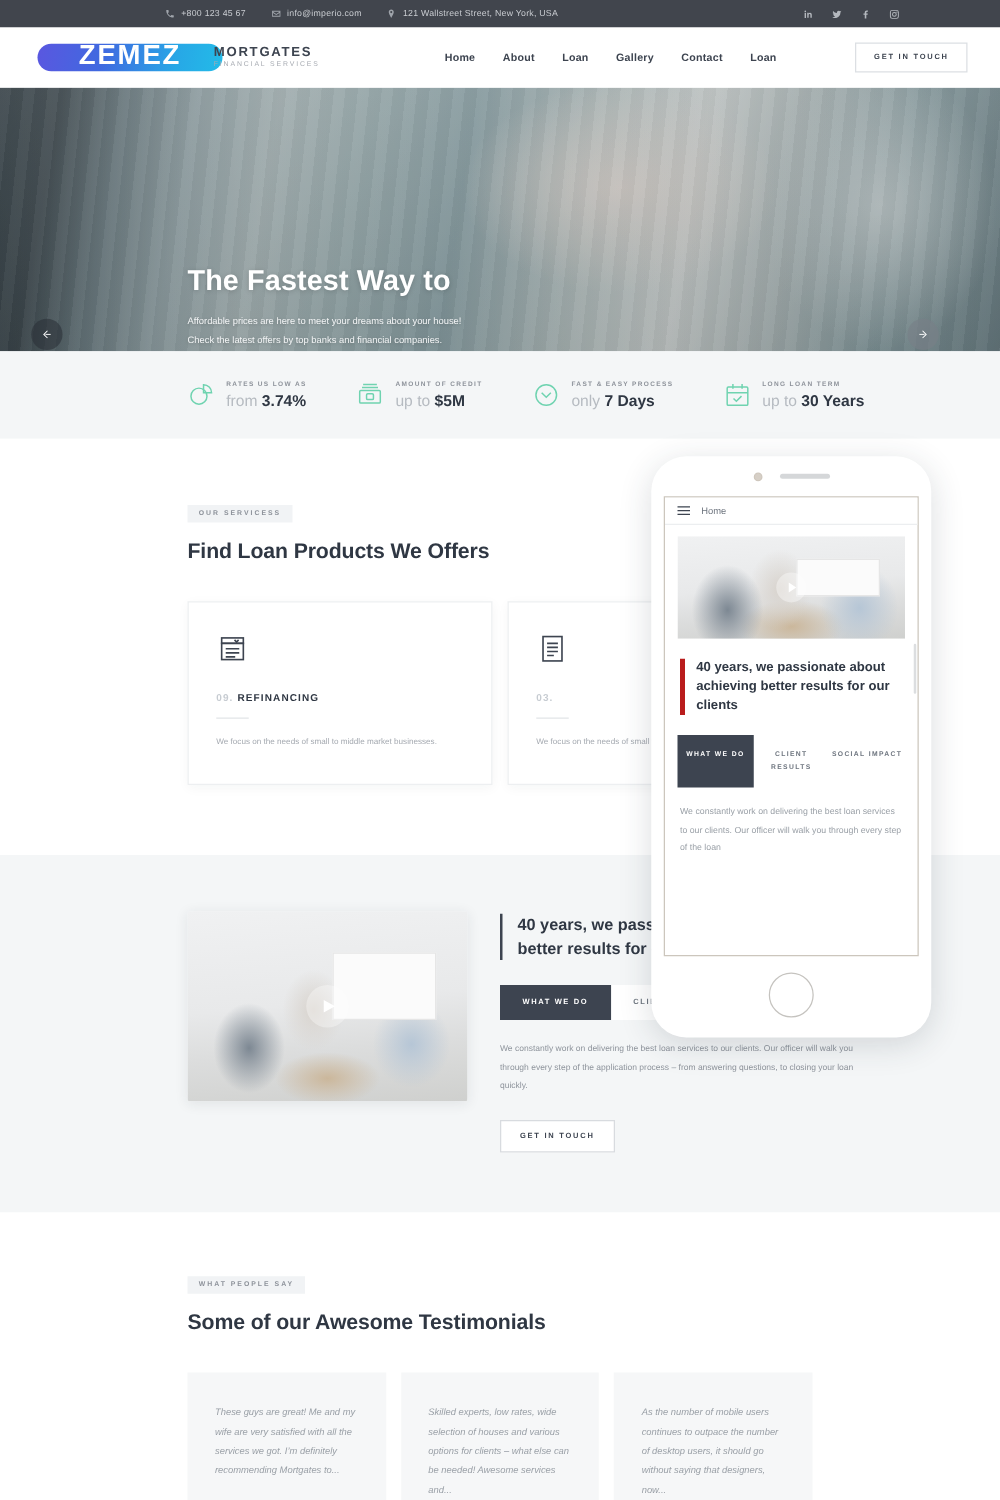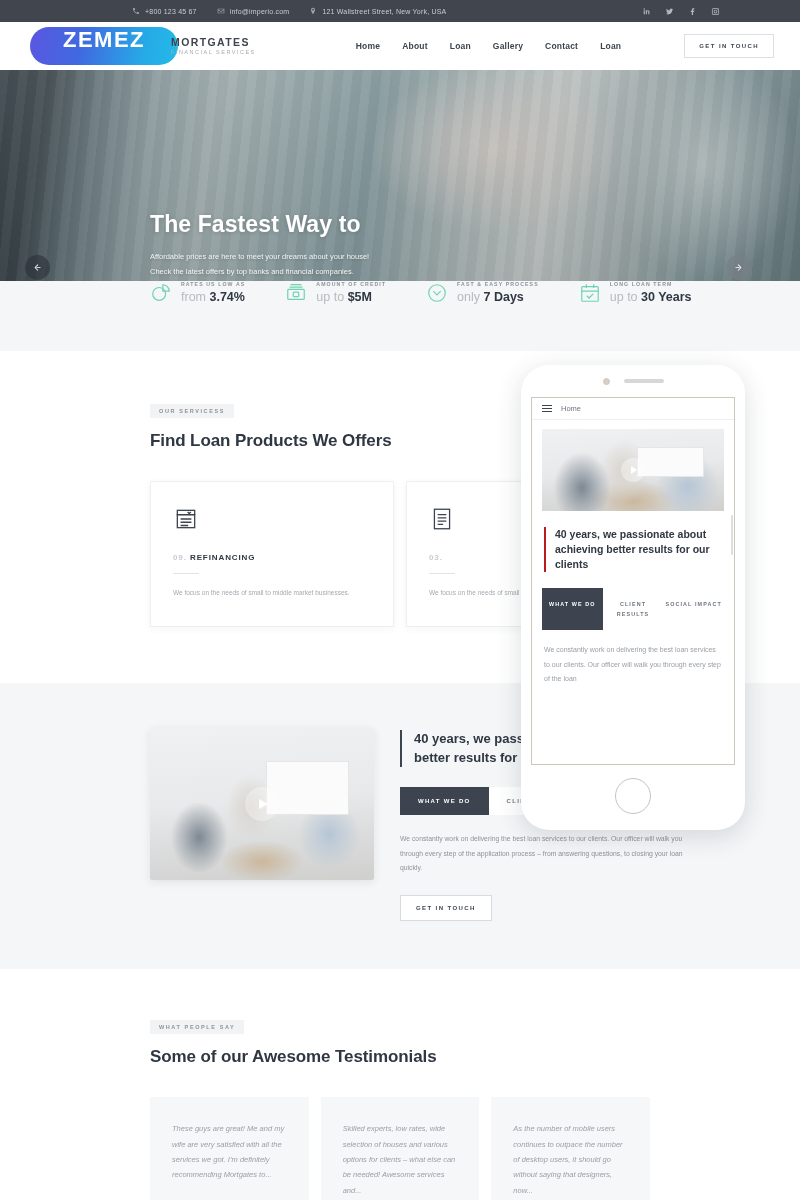--- a/index.html
+++ b/index.html
@@ -21,23 +21,23 @@
   .tb-ico { width: 8px; height: 8px; fill: #9fa4ab; display: block; }
   .topbar-right { margin-left: auto; display: flex; align-items: center; gap: 14px; margin-right: 58px; }
   .soc { width: 9px; height: 9px; fill: #b4b8be; display: block; }
 
   
   .header {
     height: 48px; background: #fff; display: flex; align-items: center;
     padding: 0 22px; position: relative; z-index: 30;
   }
   .logo-pill {
-    width: 148px; height: 38px; border-radius: 19px;
+    width: 148px; height: 22px; border-radius: 19px;
     background: linear-gradient(100deg, #5a57e0 0%, #4069e0 35%, #27a8e6 75%, #23bbe8 100%);
-    display: flex; align-items: flex-start; justify-content: center;
+    display: flex; align-items: flex-end; justify-content: center;
     margin-left: 8px; flex: none;
   }
   .logo-pill span { color: #fff; font-size: 22px; font-weight: bold; letter-spacing: 1.5px; }
   .brand { margin-left: -7px; line-height: 1.15; }
   .brand-name { font-size: 10.5px; font-weight: bold; letter-spacing: 1.4px; color: #3d4450; }
   .brand-sub { font-size: 5.5px; letter-spacing: 1.5px; color: #a7abb2; margin-top: 1px; }
   .nav { display: flex; gap: 22px; margin-left: 100px; }
   .nav a { font-size: 8.5px; color: #3d4450; text-decoration: none; font-weight: 600; letter-spacing: .2px; }
   .cta-outline {
     margin-left: auto; border: 1px solid #dcdfe3; background: #fff;
@@ -74,21 +74,21 @@
   .arrow {
     position: absolute; top: 185px; width: 25px; height: 25px; border-radius: 50%;
     display: flex; align-items: center; justify-content: center; z-index: 6; cursor: pointer;
   }
   .arrow svg { width: 9px; height: 9px; fill: #fff; }
   .arrow-l { left: 25px; background: rgba(40,45,52,.55); }
   .arrow-r { right: 49px; background: rgba(120,128,135,.65); }
 
   
   .stats {
-    height: 70px; background: #f4f6f7; display: flex; align-items: flex-start;
+    height: 70px; background: #f4f6f7; display: flex; align-items: center;
     padding-left: 150px; gap: 40px;
   }
   .stat { display: flex; align-items: center; gap: 9px; }
   .stat-ico { width: 22px; height: 22px; stroke: #6fd3b0; fill: none; stroke-width: 1.3; flex: none; }
   .stat-lbl { font-size: 5.2px; letter-spacing: 1.1px; color: #8d929a; font-weight: bold; text-transform: uppercase; }
   .stat-val { font-size: 12.5px; color: #b6bbc1; margin-top: 3px; white-space: nowrap; }
   .stat-val b { color: #2f3743; font-weight: bold; }
 
   
   .section { padding: 0 150px; }
@@ -185,21 +185,21 @@
   .ph-play {
     position: absolute; left: 50%; top: 50%; transform: translate(-50%,-50%);
     width: 24px; height: 24px; border-radius: 50%; background: rgba(255,255,255,.38);
     display: flex; align-items: center; justify-content: center; cursor: pointer;
   }
   .ph-play::after {
     content: ""; border-left: 6px solid #fff; border-top: 4px solid transparent;
     border-bottom: 4px solid transparent; margin-left: 2px;
   }
   .ph-head {
-    margin: 16px 12px 0; border-left: 2px solid #b91c1c; padding-left: 9px;
+    margin: 16px 12px 0; border-left: 4px solid #b91c1c; padding-left: 9px;
     font-size: 10.5px; line-height: 1.42; font-weight: bold; color: #2f3743;
   }
   .ph-tabs { display: flex; margin: 16px 10px 0; background: #fff; }
   .ph-tab {
     flex: 1; text-align: center; font-size: 5.4px; letter-spacing: 1.1px; font-weight: bold;
     color: #6e757f; padding: 11px 2px; line-height: 1.9; cursor: pointer;
   }
   .ph-tab.active { background: #3d4450; color: #fff; }
   .ph-p { margin: 13px 12px 0; font-size: 7px; line-height: 2.05; color: #9aa0a7; }
   .phone-bottom { height: 62px; display: flex; align-items: center; justify-content: center; }

